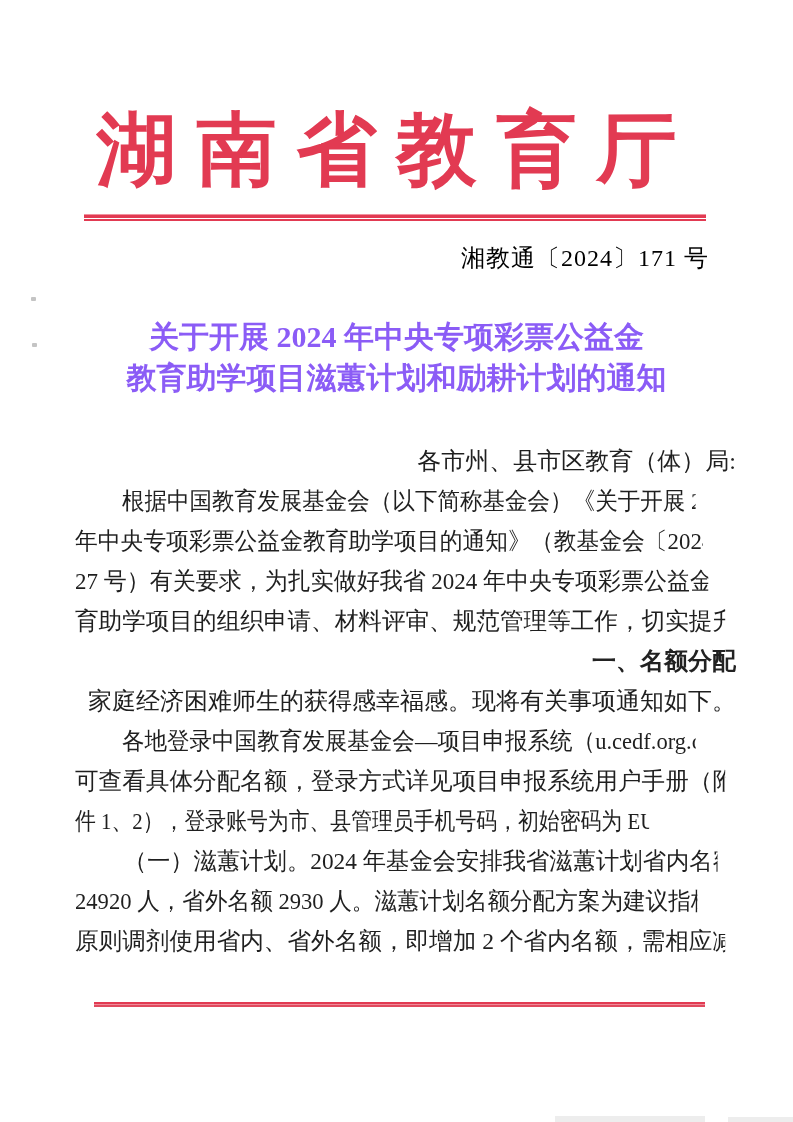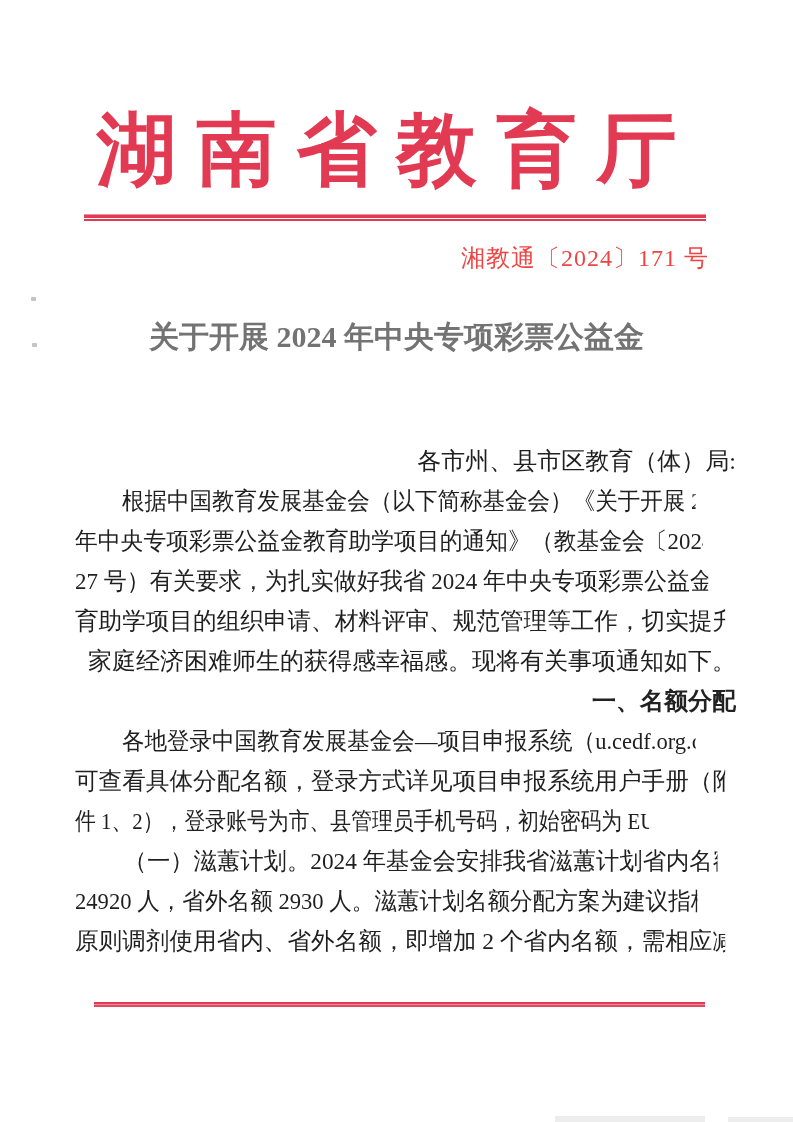--- a/index.html
+++ b/index.html
@@ -43,32 +43,32 @@
       #ffffff 4px, #ffffff 5px,
       #e23a52 5px, #e23a52 7px);
   }
   .doc-number {
     position: absolute;
     top: 243px;
     right: 84px;
     font-size: 24px;
     line-height: 30px;
     letter-spacing: 1px;
-    color: #ef4444;
+    color: #000000;
     white-space: nowrap;
   }
   .title {
     position: absolute;
     top: 316px;
     left: 0;
     right: 0;
     text-align: center;
     font-size: 30px;
     font-weight: 700;
-    color: #737373;
+    color: #8b5cf6;
   }
   .title-line {
     height: 41px;
     line-height: 41px;
     white-space: nowrap;
   }
   
   .body-text {
     position: absolute;
     top: 441px;
@@ -129,31 +129,32 @@
 <div class="page">
 
   <div class="agency" style="color: rgb(226, 58, 82);">湖南省教育厅</div>
 
   <div class="rule-top"></div>
 
   <div class="doc-number">湘教通〔2024〕171 号</div>
 
   <div class="title">
     <div class="title-line">关于开展 2024 年中央专项彩票公益金</div>
+    <div class="title-line">教育助学项目滋蕙计划和励耕计划的通知</div>
   </div>
 
   <div class="body-text">
 
   <div class="line">各市州、县市区教育（体）局:</div>
       <div class="line indent fill" style="transform-origin: left center; transform: scaleX(0.93892); text-align-last: auto;">根据中国教育发展基金会（以下简称基金会）《关于开展 2024</div>
       <div class="line fill" style="transform-origin: left center; transform: scaleX(0.949713); text-align-last: auto;">年中央专项彩票公益金教育助学项目的通知》（教基金会〔2024〕</div>
       <div class="line fill" style="transform-origin: left center; transform: scaleX(0.957971); text-align-last: auto;">27 号）有关要求，为扎实做好我省 2024 年中央专项彩票公益金教</div>
       <div class="line fill" style="transform-origin: left center; transform: scaleX(0.983631); text-align-last: auto;">育助学项目的组织申请、材料评审、规范管理等工作，切实提升</div>
+      <div class="line indent heading">一、名额分配</div>
       <div class="line">家庭经济困难师生的获得感幸福感。现将有关事项通知如下。</div>
-      <div class="line indent heading">一、名额分配</div>
       <div class="line indent fill" style="transform-origin: left center; transform: scaleX(0.93892); text-align-last: auto;">各地登录中国教育发展基金会—项目申报系统（u.cedf.org.cn）</div>
       <div class="line fill" style="transform-origin: left center; transform: scaleX(0.983631); text-align-last: auto;">可查看具体分配名额，登录方式详见项目申报系统用户手册（附</div>
       <div class="line fill" style="transform-origin: left center; transform: scaleX(0.868594); text-align-last: auto;">件 1、2），登录账号为市、县管理员手机号码，初始密码为 EU666abc。</div>
       <div class="line indent fill" style="transform-origin: left center; transform: scaleX(0.972059); text-align-last: auto;">（一）滋蕙计划。2024 年基金会安排我省滋蕙计划省内名额</div>
       <div class="line fill" style="transform-origin: left center; transform: scaleX(0.941595); text-align-last: auto;">24920 人，省外名额 2930 人。滋蕙计划名额分配方案为建议指标，</div>
       <div class="line fill" style="transform-origin: left center; transform: scaleX(0.983631); text-align-last: auto;">原则调剂使用省内、省外名额，即增加 2 个省内名额，需相应减</div>
     </div>
 
   <div class="rule-bottom"></div>
 

